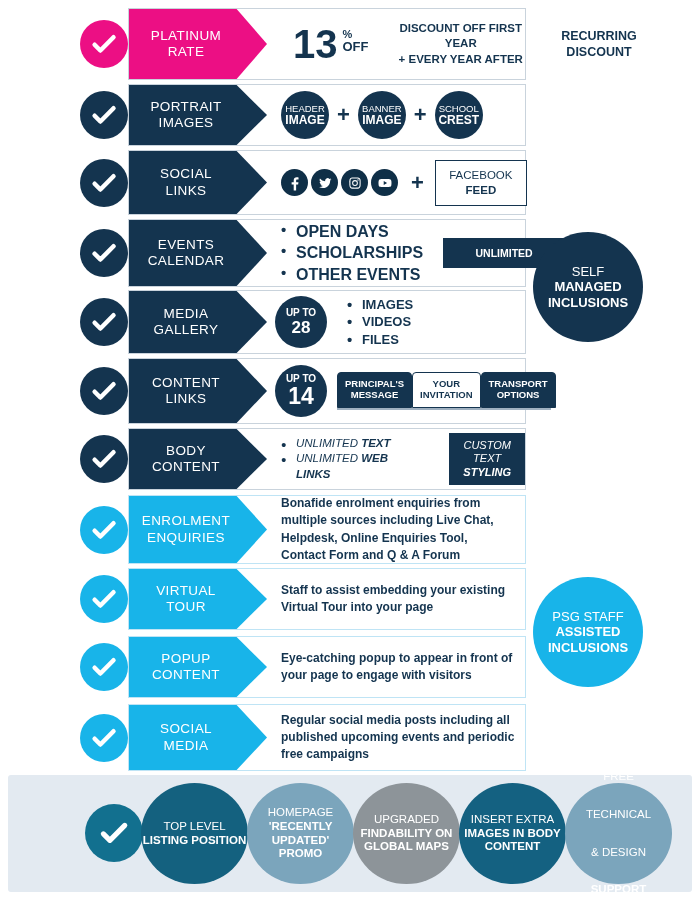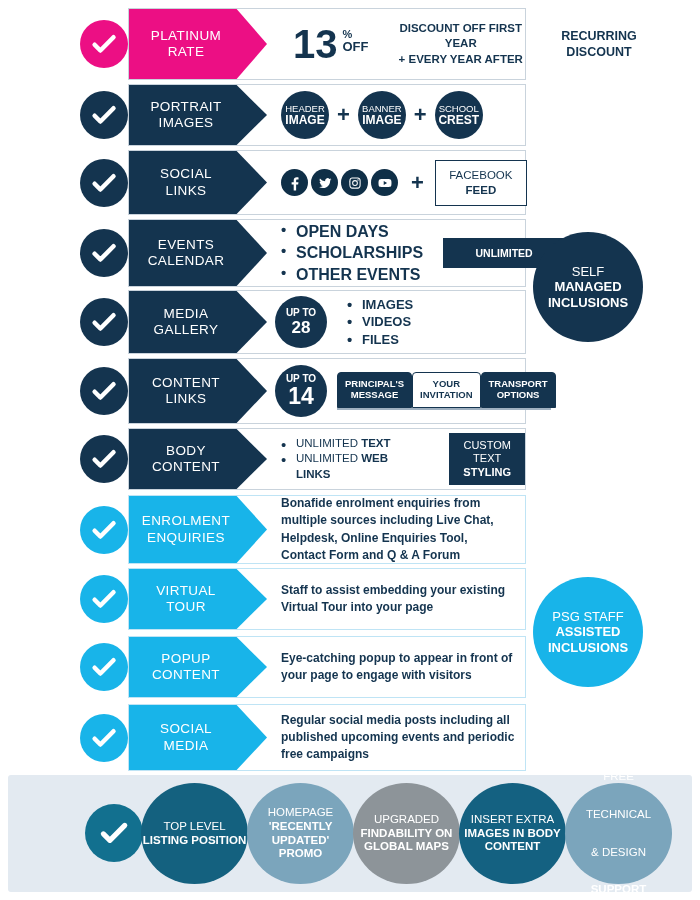--- a/index.html
+++ b/index.html
@@ -318,21 +318,21 @@
           <path d="M4.5 12.6l4.6 4.6L19.6 6.6" fill="none" stroke="#fff" stroke-width="3.6" stroke-linecap="round" stroke-linejoin="round"></path>
         </svg>
     </div>
     <div class="panel" style="width:398px;">
       <div class="tagwrap navy">
         <div class="lbl">
           <div class="t1">BODY</div>
           <div class="t2">CONTENT</div>
         </div>
       </div>
-      <div class="body" style="padding-left:14px;">
+      <div class="body" style="padding-left:14px;font-style:italic;">
         <ul class="bullets" style="font-size:11.5px;font-weight:400;">
           <li><span>UNLIMITED </span><b>TEXT</b></li>
           <li><span>UNLIMITED </span><b>WEB LINKS</b></li>
         </ul>
         <div class="badge" style="width:84px;height:52px;font-size:11px;margin-left:38px;flex-direction:column;">
           <span class="fw4">CUSTOM TEXT</span>
           <span class="fw7">STYLING</span>
         </div>
       </div>
     </div>

